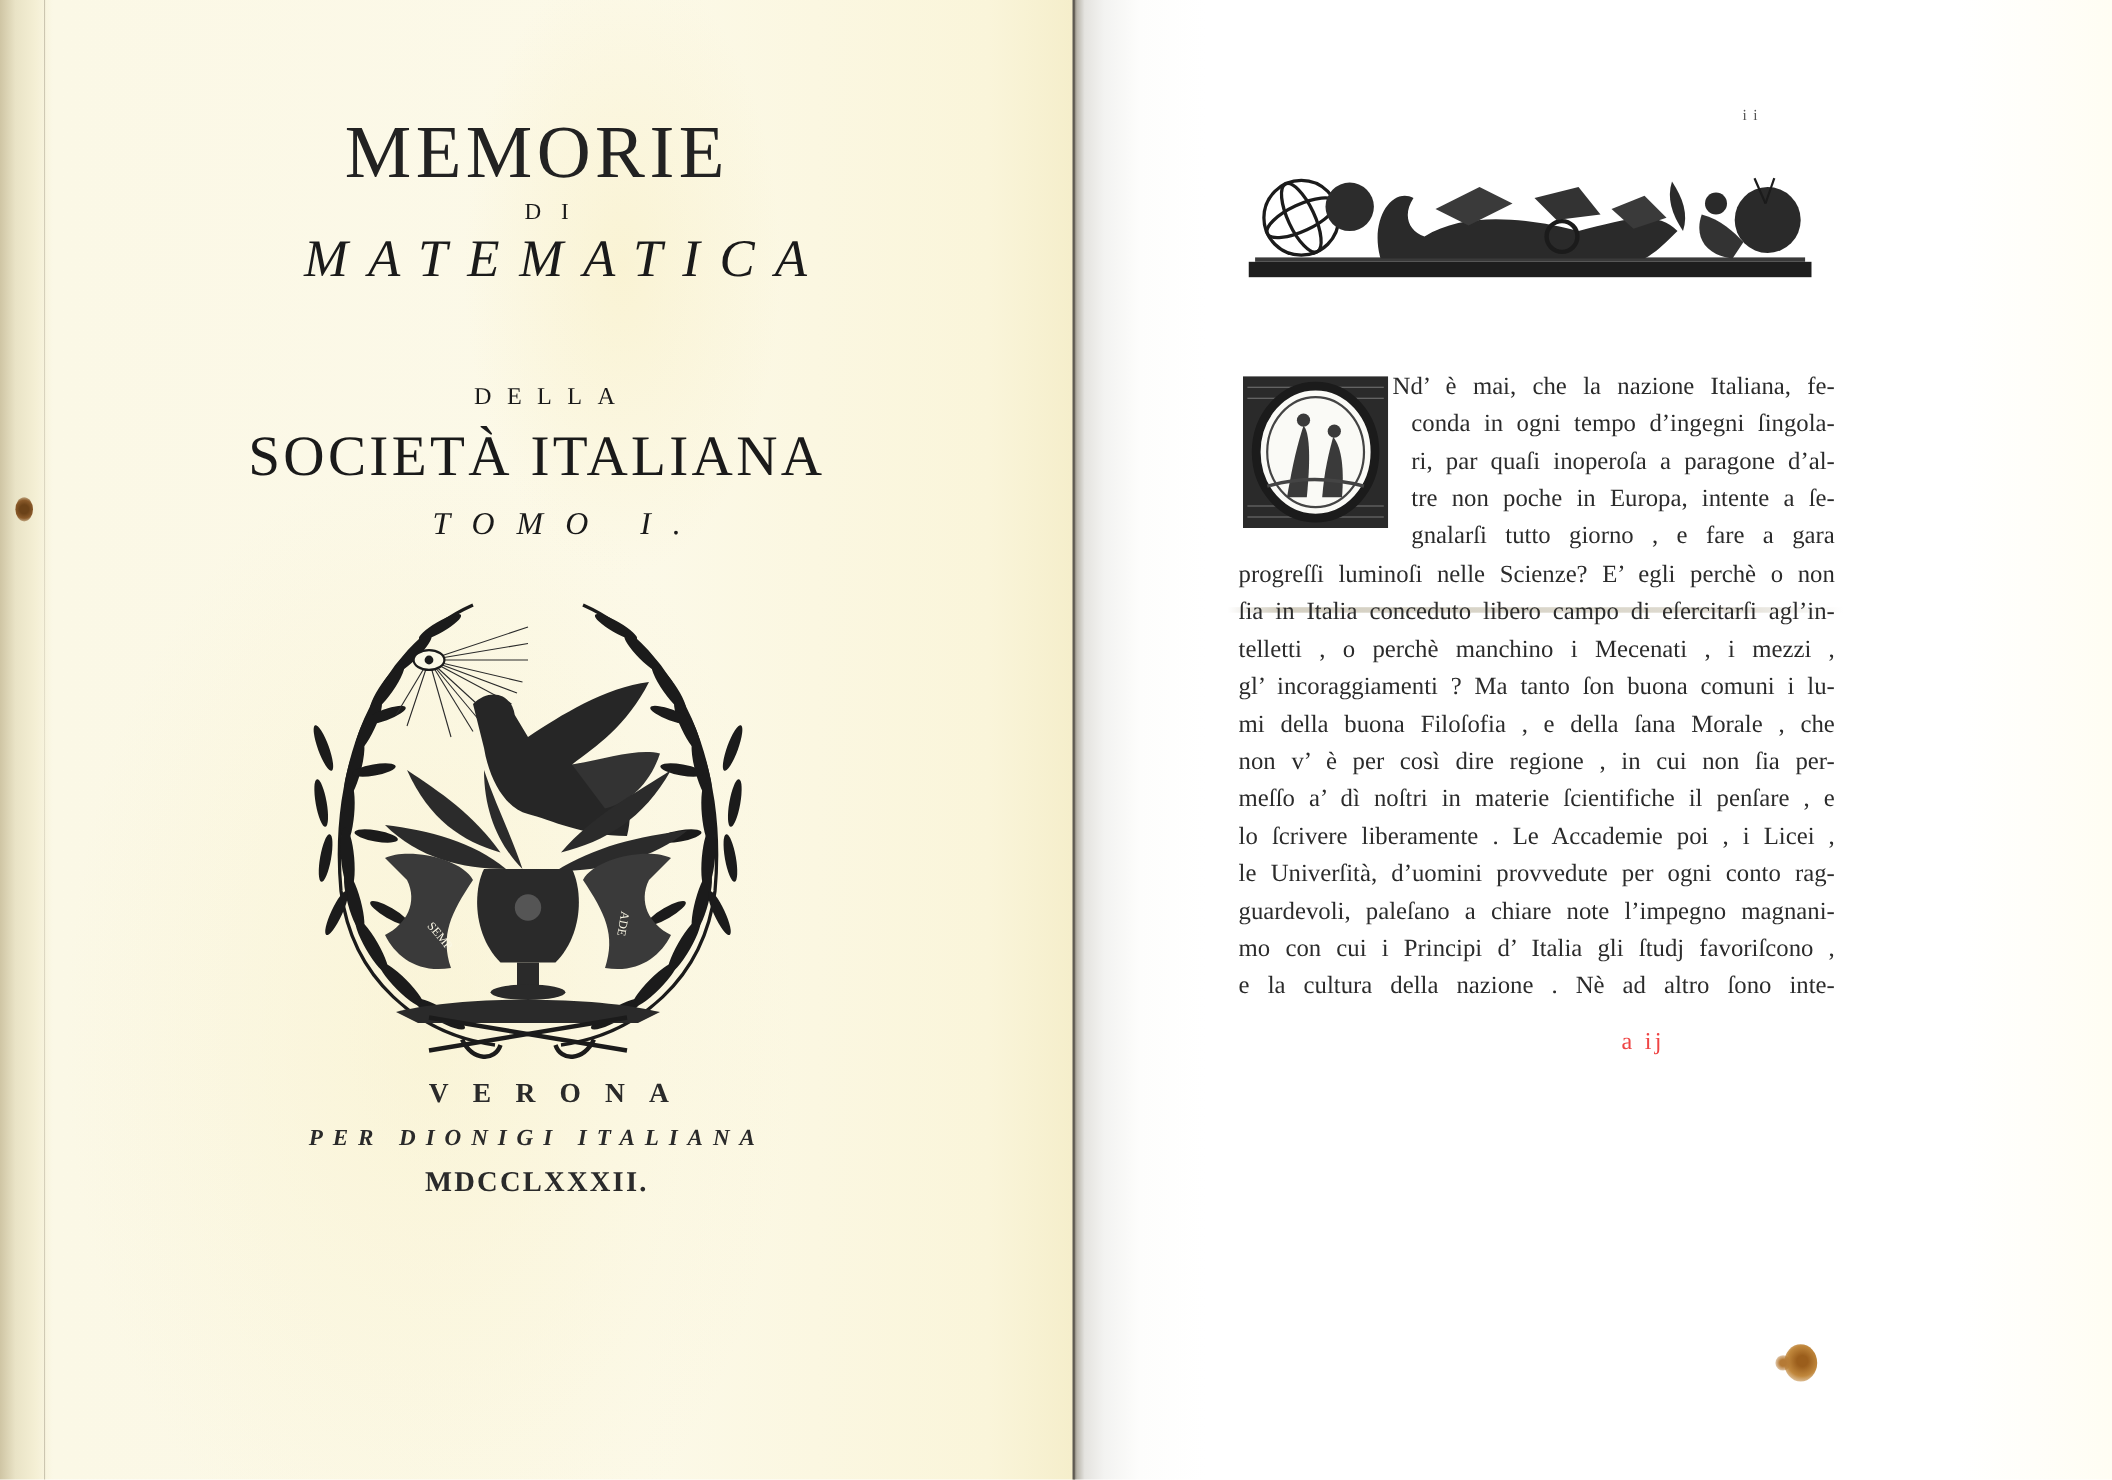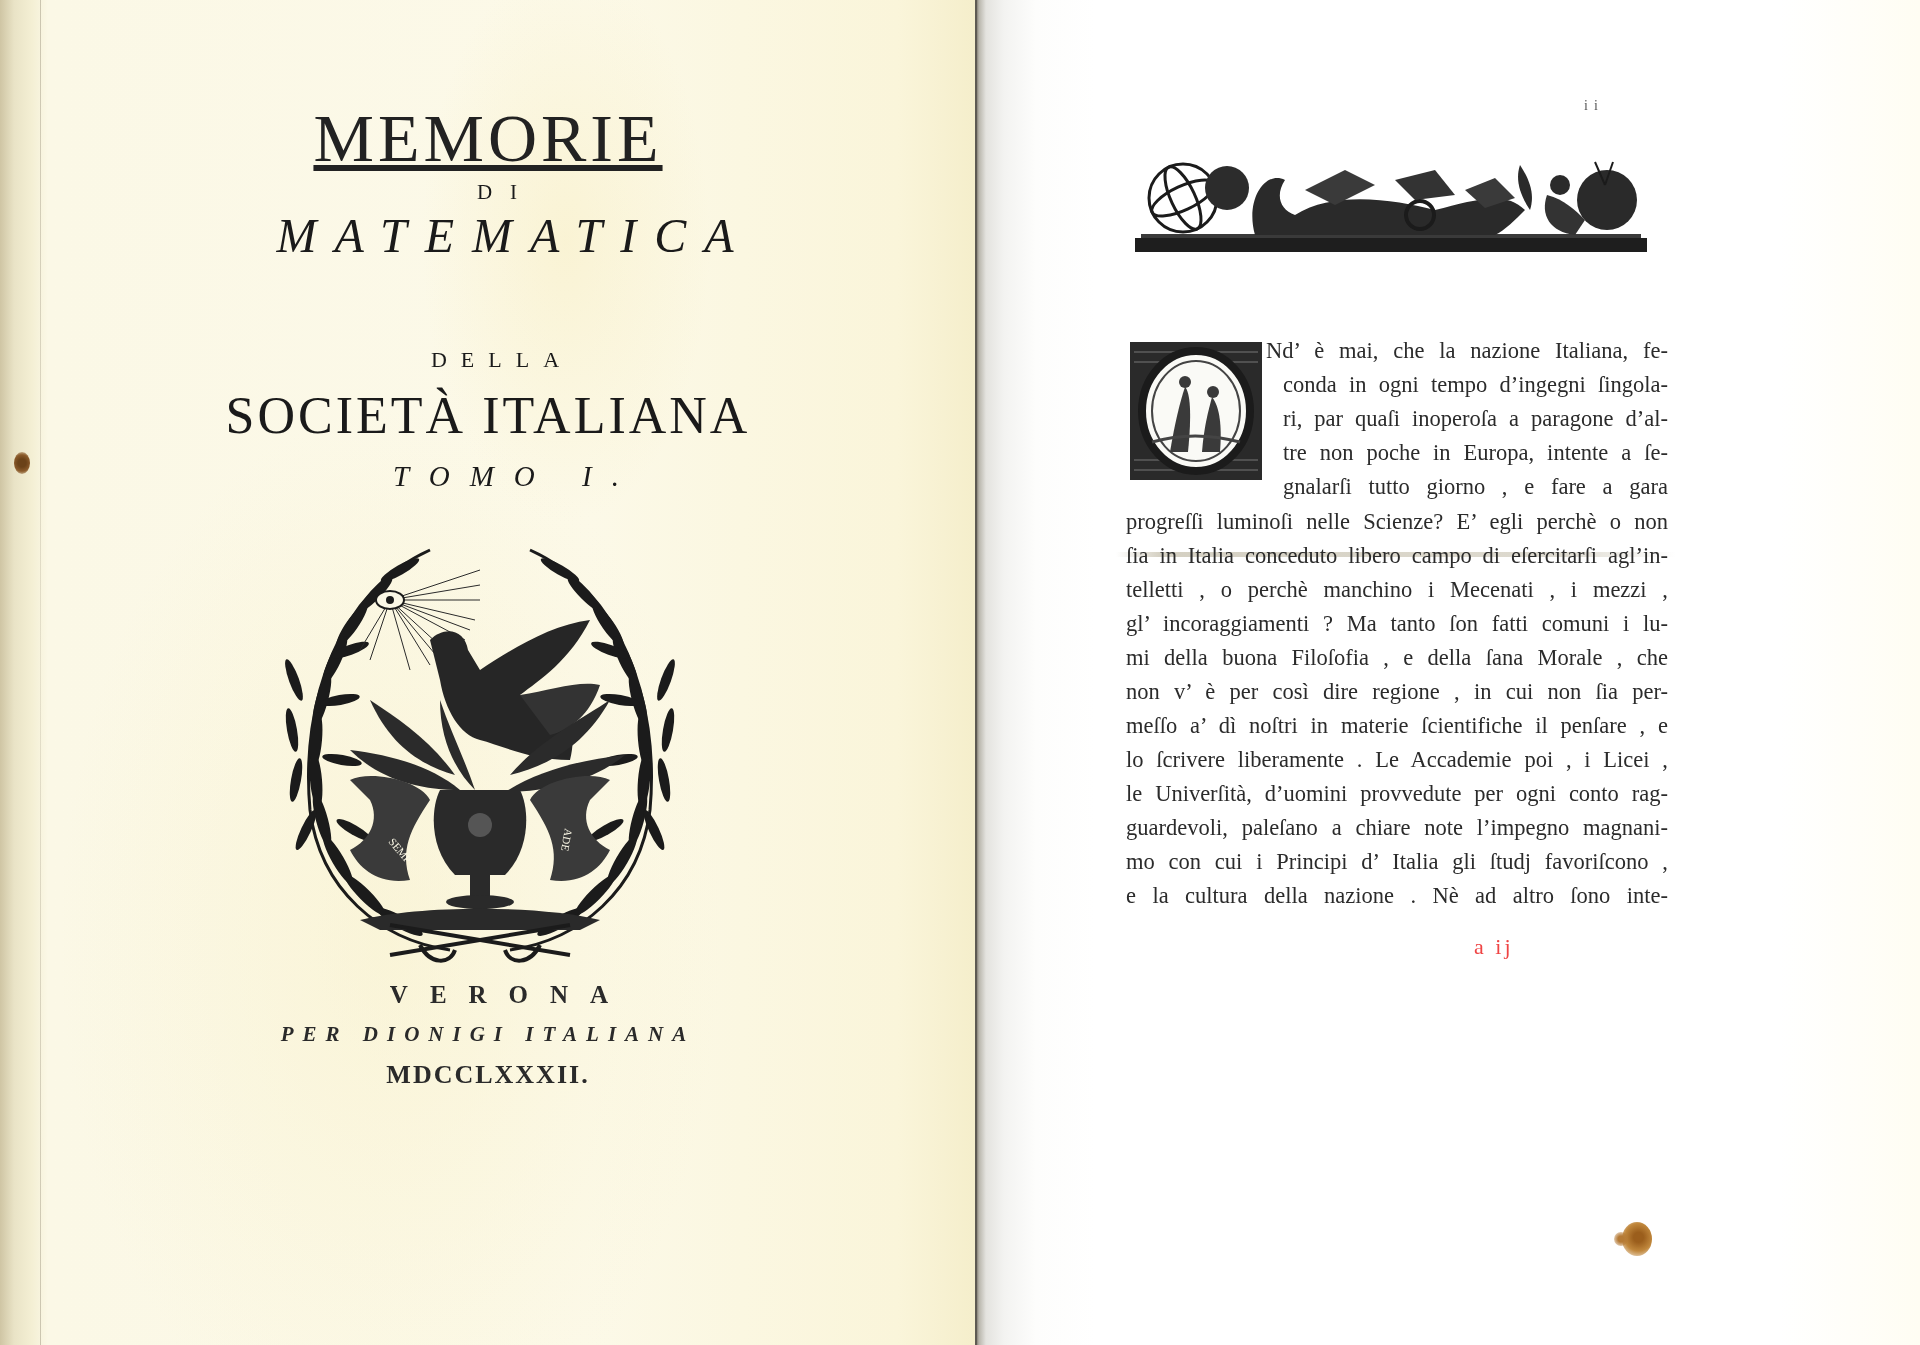--- a/index.html
+++ b/index.html
@@ -27,21 +27,21 @@
       linear-gradient(90deg, #6f6a60 0px, #b9b6ac 3px, #e4e3df 10px, #f3f3f1 28px, #fdfdfc 60px, #ffffff 120px, #ffffff 85%, #fffdf3 100%);
   }
   #gutter-line { position:absolute; left:975px; top:0; width:2px; height:1345px; background:#5e5a52; }
 
   .stain { position:absolute; border-radius:50%; }
   #stain-left { left:14px; top:452px; width:16px; height:22px; background:radial-gradient(circle,#6b4218 30%,#8a5a2a 60%,rgba(138,90,42,0) 100%); }
   #stain-right { left:1622px; top:1222px; width:30px; height:34px; background:radial-gradient(circle at 55% 45%,#9b5e1c 20%,#c0873c 55%,rgba(200,150,80,0) 100%); }
   #stain-right2 { left:1614px; top:1232px; width:14px; height:14px; background:radial-gradient(circle,#b57a35 30%,rgba(200,150,80,0) 100%); }
 
   .tp { position:absolute; left:0; width:976px; text-align:center; white-space:nowrap; line-height:1; }
-  #tp-memorie { top:104px; font-size:68px; letter-spacing:4px; color:#222;text-decoration:underline; }
+  #tp-memorie { top:104px; font-size:68px; letter-spacing:4px; color:#222; }
   #tp-di { top:182px; font-size:21px; letter-spacing:18px; padding-left:18px; }
   #tp-matematica { top:212px; font-size:48px; font-style:italic; letter-spacing:18px; padding-left:26px; }
   #tp-efisica { top:280px; font-size:46px; font-style:italic; letter-spacing:20px; padding-left:12px; }
   #tp-della { top:349px; font-size:22px; letter-spacing:14px; padding-left:14px; }
   #tp-societa { top:390px; font-size:52px; letter-spacing:3px; }
   #tp-tomo { top:462px; font-size:29px; font-style:italic; letter-spacing:20px; padding-left:28px; }
   #tp-verona { top:982px; font-size:25px; letter-spacing:22px; padding-left:22px; font-weight:bold; color:#2a2a2a;text-align:center; }
   #tp-printer { top:1024px; font-size:21px; font-style:italic; font-weight:bold; letter-spacing:9px; color:#2a2a2a; }
   #tp-year { top:1062px; font-size:26px; letter-spacing:2px; font-weight:bold; color:#2a2a2a; }
 
@@ -215,21 +215,21 @@
 <div id="smudge"></div>
 
 <div class="body-line" style="left:1266px; top:340px; width:402px;">Nd’ è mai, che la nazione Italiana, fe-</div>
 <div class="body-line" style="left:1283px; top:374px; width:385px;">conda in ogni tempo d’ingegni ſingola-</div>
 <div class="body-line" style="left:1283px; top:408px; width:385px;">ri, par quaſi inoperoſa a paragone d’al-</div>
 <div class="body-line" style="left:1283px; top:442px; width:385px;">tre non poche in Europa, intente a ſe-</div>
 <div class="body-line" style="left:1283px; top:476px; width:385px;">gnalarſi tutto giorno , e fare a gara</div>
 <div class="body-line" style="left:1126px; top:511px; width:542px;">progreſſi luminoſi nelle Scienze? E’ egli perchè o non</div>
 <div class="body-line" style="left:1126px; top:545px; width:542px;">ſia in Italia conceduto libero campo di eſercitarſi agl’in-</div>
 <div class="body-line" style="left:1126px; top:579px; width:542px;">telletti , o perchè manchino i Mecenati , i mezzi ,</div>
-<div class="body-line" style="left:1126px; top:613px; width:542px;">gl’ incoraggiamenti ? Ma tanto ſon fatti comuni i lu-</div>
+<div class="body-line" style="left:1126px; top:613px; width:542px;">gl’ incoraggiamenti ? Ma tanto ſon buona comuni i lu-</div>
 <div class="body-line" style="left:1126px; top:647px; width:542px;">mi della buona Filoſofia , e della ſana Morale , che</div>
 <div class="body-line" style="left:1126px; top:681px; width:542px;">non v’ è per così dire regione , in cui non ſia per-</div>
 <div class="body-line" style="left:1126px; top:715px; width:542px;">meſſo a’ dì noſtri in materie ſcientifiche il penſare , e</div>
 <div class="body-line" style="left:1126px; top:749px; width:542px;">lo ſcrivere liberamente . Le Accademie poi , i Licei ,</div>
 <div class="body-line" style="left:1126px; top:783px; width:542px;">le Univerſità, d’uomini provvedute per ogni conto rag-</div>
 <div class="body-line" style="left:1126px; top:817px; width:542px;">guardevoli, paleſano a chiare note l’impegno magnani-</div>
 <div class="body-line" style="left:1126px; top:851px; width:542px;">mo con cui i Principi d’ Italia gli ſtudj favoriſcono ,</div>
 <div class="body-line" style="left:1126px; top:885px; width:542px;">e la cultura della nazione . Nè ad altro ſono inte-</div>
 
 <div id="signature">a ij</div>

